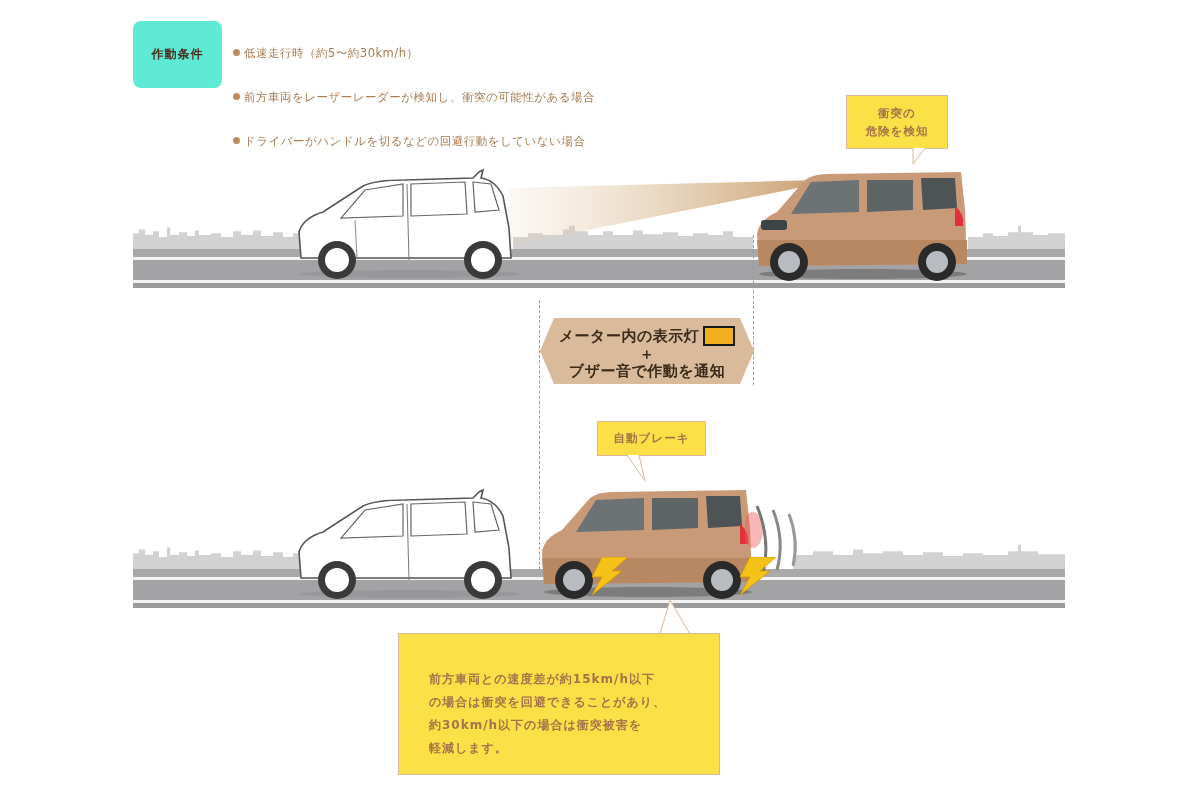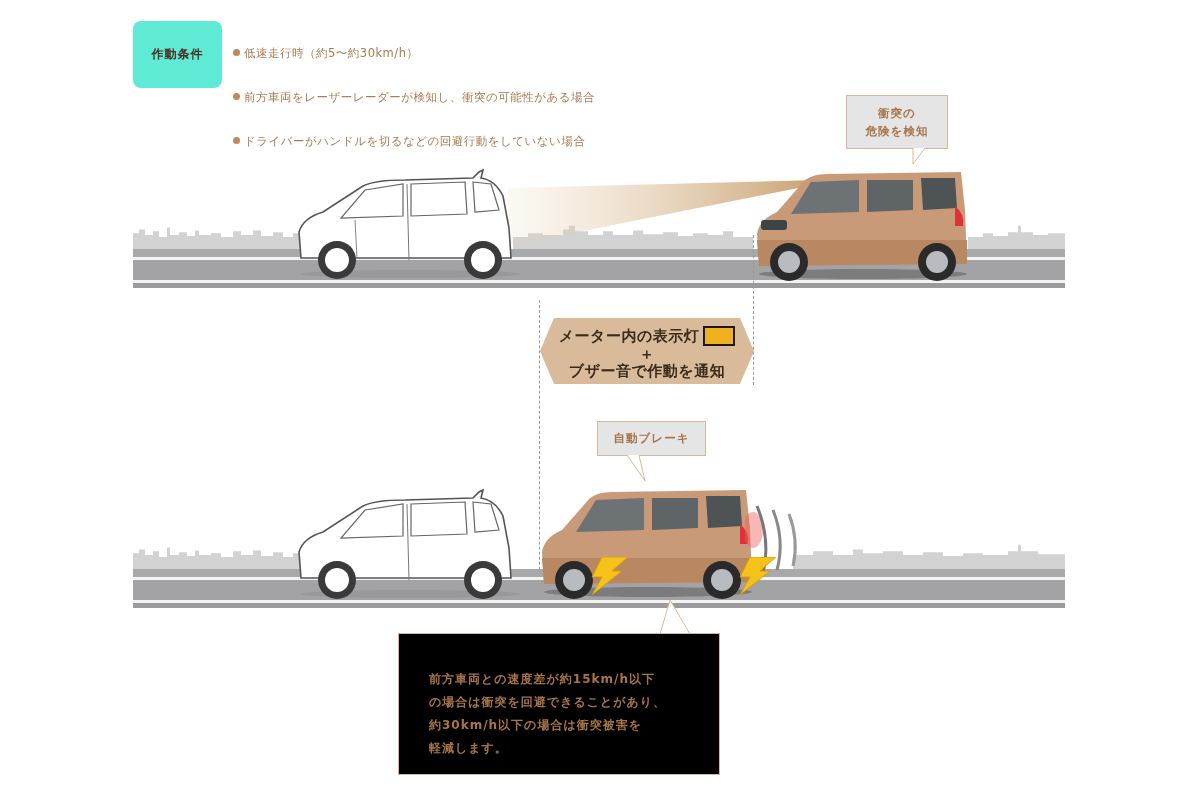--- a/index.html
+++ b/index.html
@@ -22,38 +22,38 @@
   .road .band1 { height: 8px; background: #a9a9ab; }
   .road .line1 { height: 3px; background: #f3f3f3; }
   .road .band2 { height: 20px; background: #a3a3a5; }
   .road .line2 { height: 3px; background: #f3f3f3; }
   .road .band3 { height: 5px; background: #9b9b9d; }
 
   .car { position: absolute; }
   .beam { position: absolute; }
 
   .bubble {
-    position: absolute; background: #e5e5e5; border: 1px solid #d8b899;
+    position: absolute; background: #fde047; border: 1px solid #d8b899;
     color: #a7744a; font-size: 11.5px; font-weight: bold; text-align: center; letter-spacing: 1px;
   }
   .bubble-tail { position: absolute; }
 
   .notify {
     position: absolute; left: 540px; top: 318px; width: 214px; height: 66px;
   }
   .notify svg { position: absolute; left: 0; top: 0; }
   .notify-text { position: absolute; left: 0; top: 8px; width: 214px; text-align: center; font-size: 15px; font-weight: bold; color: #3a2a1a; line-height: 17px; letter-spacing: 0.5px; }
   .meter-icon { display: inline-block; width: 32px; height: 20px; background: #1a1a1a; vertical-align: -5px; margin-left: 4px; padding: 2px; }
   .meter-icon span { display: block; width: 100%; height: 100%; background: #f0b020; position: relative; }
 
   .dash { position: absolute; border-left: 1px dashed #9a9a9a; width: 0; }
 
   .info-box {
     position: absolute; left: 398px; top: 633px; width: 322px; height: 142px;
-    border: 1px solid #d8b899; background: #000000;
+    border: 1px solid #d8b899; background: #fde047;
   }
   .info-text { position: absolute; left: 30px; top: 34px; font-size: 12px; line-height: 23px; color: #a7744a; font-weight: bold; letter-spacing: 1px; white-space: nowrap; }
 </style>
 </head>
 <body>
 
 <div class="cond-badge">
   <span>作動条件</span>
 </div>
 <div class="cond-list">

